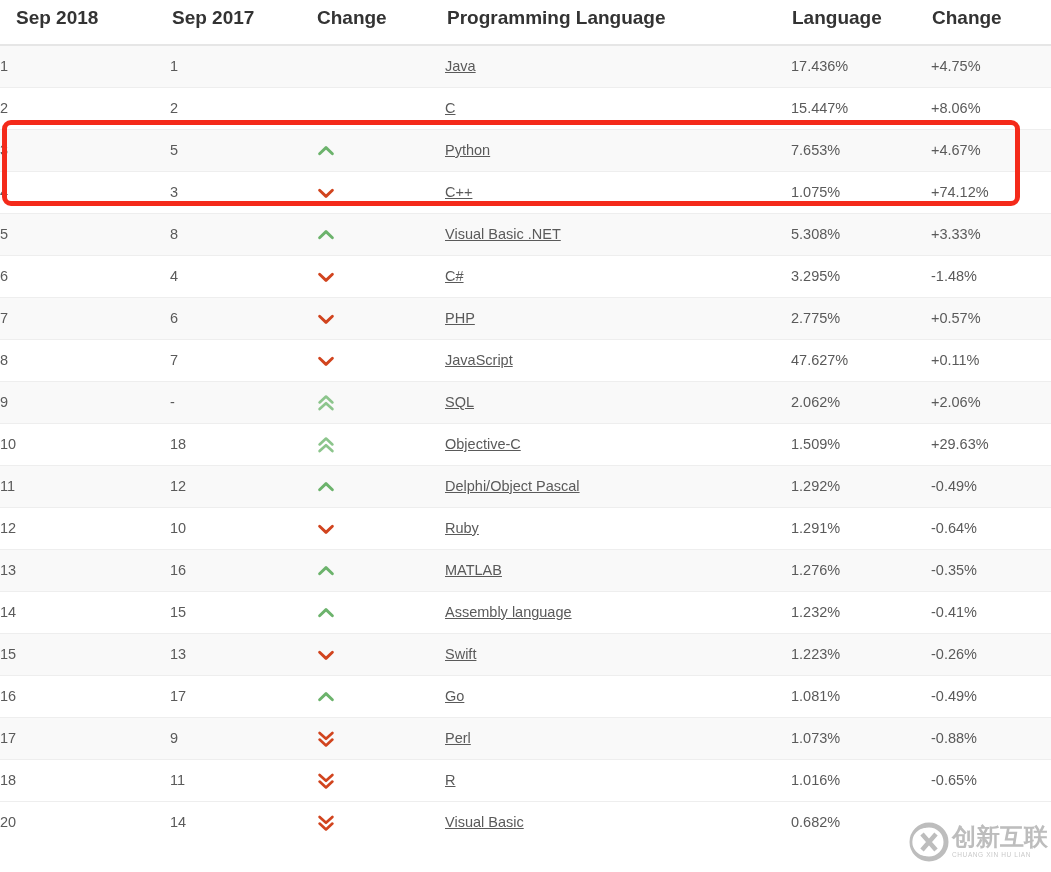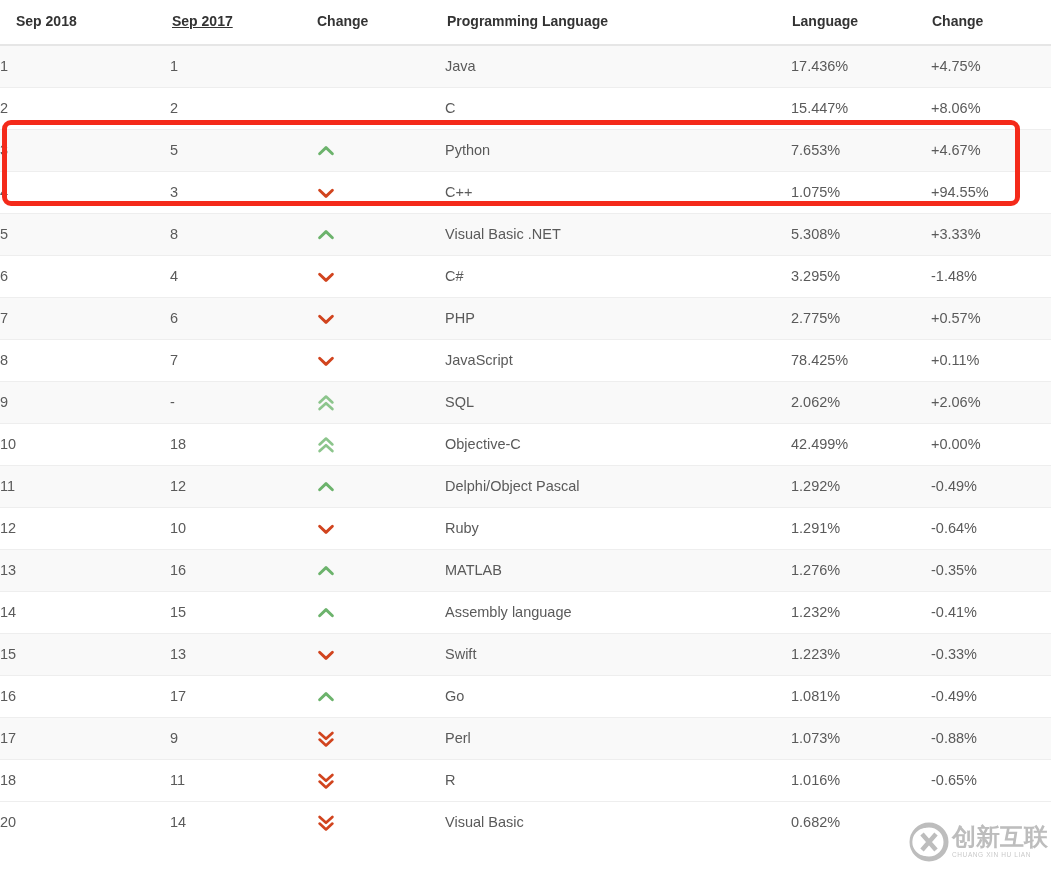--- a/index.html
+++ b/index.html
@@ -23,32 +23,32 @@
   }
 
   #tiobe-table col.c-rank2018 { width: 170px; }
   #tiobe-table col.c-rank2017 { width: 145px; }
   #tiobe-table col.c-change   { width: 130px; }
   #tiobe-table col.c-lang     { width: 346px; }
   #tiobe-table col.c-ratings  { width: 140px; }
   #tiobe-table col.c-delta    { width: 120px; }
 
   #tiobe-table thead th {
-    font-size: 14px;
+    font-size: 19px;
     font-weight: bold;
     color: #333333;
     text-align: left;
     padding: 0 0 15px 0;
     vertical-align: bottom;
     height: 29px;
     border-bottom: 2px solid #e6e6e6;
     background: #ffffff;
   }
   .th-rank2018 { padding-left: 16px !important; }
-  .th-rank2017 { padding-left: 2px !important; text-decoration: underline; }
+  .th-rank2017 { padding-left: 2px !important; }
   .th-change   { padding-left: 2px !important; }
   .th-lang     { padding-left: 2px !important; }
   .th-ratings  { padding-left: 1px !important; }
   .th-delta    { padding-left: 1px !important; }
 
   #tiobe-table tbody tr {
     height: 41px;
   }
   #tiobe-table tbody tr.odd  { background: #f9f9f9; }
   #tiobe-table tbody tr.even { background: #ffffff; }
@@ -60,21 +60,21 @@
     vertical-align: middle;
     border-top: 1px solid #eeeeee;
     padding: 0;
     height: 41px;
     line-height: 41px;
     font-weight: 400;
   }
   td.cell-rank2018 { padding-left: 16px; }
   td.cell-rank2017 { padding-left: 2px; }
   td.cell-change   { padding-left: 2px; }
-  td.cell-lang     { padding-left: 2px; }
+  td.cell-lang     { padding-left: 2px; text-decoration: underline; }
   td.cell-ratings  { padding-left: 1px; }
   td.cell-delta    { padding-left: 1px; margin-left: 42px; }
 
   .arrow {
     display: inline-block;
     width: 22px;
     text-align: center;
     line-height: 41px;
     vertical-align: middle;
   }
@@ -189,21 +189,21 @@
         <td class="cell-delta">+4.67%</td>
       </tr>
       <tr class="even">
         <td class="cell-rank2018">4</td>
         <td class="cell-rank2017">3</td>
         <td class="cell-change"><span class="arrow down"><svg width="18" height="14" viewBox="0 0 18 14">
               <path d="M2.6 4.2 L9 10.4 L15.4 4.2" fill="none" stroke="currentColor" stroke-width="2.9" stroke-linecap="round" stroke-linejoin="round"></path>
             </svg></span></td>
         <td class="cell-lang">C++</td>
         <td class="cell-ratings">1.075%</td>
-        <td class="cell-delta">+94.55%</td>
+        <td class="cell-delta">+74.12%</td>
       </tr>
       <tr class="odd">
         <td class="cell-rank2018">5</td>
         <td class="cell-rank2017">8</td>
         <td class="cell-change"><span class="arrow up"><svg width="18" height="14" viewBox="0 0 18 14">
               <path d="M2.6 9.8 L9 3.6 L15.4 9.8" fill="none" stroke="currentColor" stroke-width="2.9" stroke-linecap="round" stroke-linejoin="round"></path>
             </svg></span></td>
         <td class="cell-lang">Visual Basic .NET</td>
         <td class="cell-ratings">5.308%</td>
         <td class="cell-delta">+3.33%</td>
@@ -228,21 +228,21 @@
         <td class="cell-ratings">2.775%</td>
         <td class="cell-delta">+0.57%</td>
       </tr>
       <tr class="even">
         <td class="cell-rank2018">8</td>
         <td class="cell-rank2017">7</td>
         <td class="cell-change"><span class="arrow down"><svg width="18" height="14" viewBox="0 0 18 14">
               <path d="M2.6 4.2 L9 10.4 L15.4 4.2" fill="none" stroke="currentColor" stroke-width="2.9" stroke-linecap="round" stroke-linejoin="round"></path>
             </svg></span></td>
         <td class="cell-lang">JavaScript</td>
-        <td class="cell-ratings">78.425%</td>
+        <td class="cell-ratings">47.627%</td>
         <td class="cell-delta">+0.11%</td>
       </tr>
       <tr class="odd">
         <td class="cell-rank2018">9</td>
         <td class="cell-rank2017">-</td>
         <td class="cell-change"><span class="arrow upup"><svg width="18" height="18" viewBox="0 0 18 18">
               <path d="M2.6 8.4 L9 2.6 L15.4 8.4" fill="none" stroke="currentColor" stroke-width="2.7" stroke-linecap="round" stroke-linejoin="round"></path>
               <path d="M2.6 15.0 L9 9.2 L15.4 15.0" fill="none" stroke="currentColor" stroke-width="2.7" stroke-linecap="round" stroke-linejoin="round"></path>
             </svg></span></td>
         <td class="cell-lang">SQL</td>
@@ -250,22 +250,22 @@
         <td class="cell-delta">+2.06%</td>
       </tr>
       <tr class="even">
         <td class="cell-rank2018">10</td>
         <td class="cell-rank2017">18</td>
         <td class="cell-change"><span class="arrow upup"><svg width="18" height="18" viewBox="0 0 18 18">
               <path d="M2.6 8.4 L9 2.6 L15.4 8.4" fill="none" stroke="currentColor" stroke-width="2.7" stroke-linecap="round" stroke-linejoin="round"></path>
               <path d="M2.6 15.0 L9 9.2 L15.4 15.0" fill="none" stroke="currentColor" stroke-width="2.7" stroke-linecap="round" stroke-linejoin="round"></path>
             </svg></span></td>
         <td class="cell-lang">Objective-C</td>
-        <td class="cell-ratings">42.499%</td>
-        <td class="cell-delta">+0.00%</td>
+        <td class="cell-ratings">1.509%</td>
+        <td class="cell-delta">+29.63%</td>
       </tr>
       <tr class="odd">
         <td class="cell-rank2018">11</td>
         <td class="cell-rank2017">12</td>
         <td class="cell-change"><span class="arrow up"><svg width="18" height="14" viewBox="0 0 18 14">
               <path d="M2.6 9.8 L9 3.6 L15.4 9.8" fill="none" stroke="currentColor" stroke-width="2.9" stroke-linecap="round" stroke-linejoin="round"></path>
             </svg></span></td>
         <td class="cell-lang">Delphi/Object Pascal</td>
         <td class="cell-ratings">1.292%</td>
         <td class="cell-delta">-0.49%</td>
@@ -301,21 +301,21 @@
         <td class="cell-delta">-0.41%</td>
       </tr>
       <tr class="odd">
         <td class="cell-rank2018">15</td>
         <td class="cell-rank2017">13</td>
         <td class="cell-change"><span class="arrow down"><svg width="18" height="14" viewBox="0 0 18 14">
               <path d="M2.6 4.2 L9 10.4 L15.4 4.2" fill="none" stroke="currentColor" stroke-width="2.9" stroke-linecap="round" stroke-linejoin="round"></path>
             </svg></span></td>
         <td class="cell-lang">Swift</td>
         <td class="cell-ratings">1.223%</td>
-        <td class="cell-delta">-0.33%</td>
+        <td class="cell-delta">-0.26%</td>
       </tr>
       <tr class="even">
         <td class="cell-rank2018">16</td>
         <td class="cell-rank2017">17</td>
         <td class="cell-change"><span class="arrow up"><svg width="18" height="14" viewBox="0 0 18 14">
               <path d="M2.6 9.8 L9 3.6 L15.4 9.8" fill="none" stroke="currentColor" stroke-width="2.9" stroke-linecap="round" stroke-linejoin="round"></path>
             </svg></span></td>
         <td class="cell-lang">Go</td>
         <td class="cell-ratings">1.081%</td>
         <td class="cell-delta">-0.49%</td>

